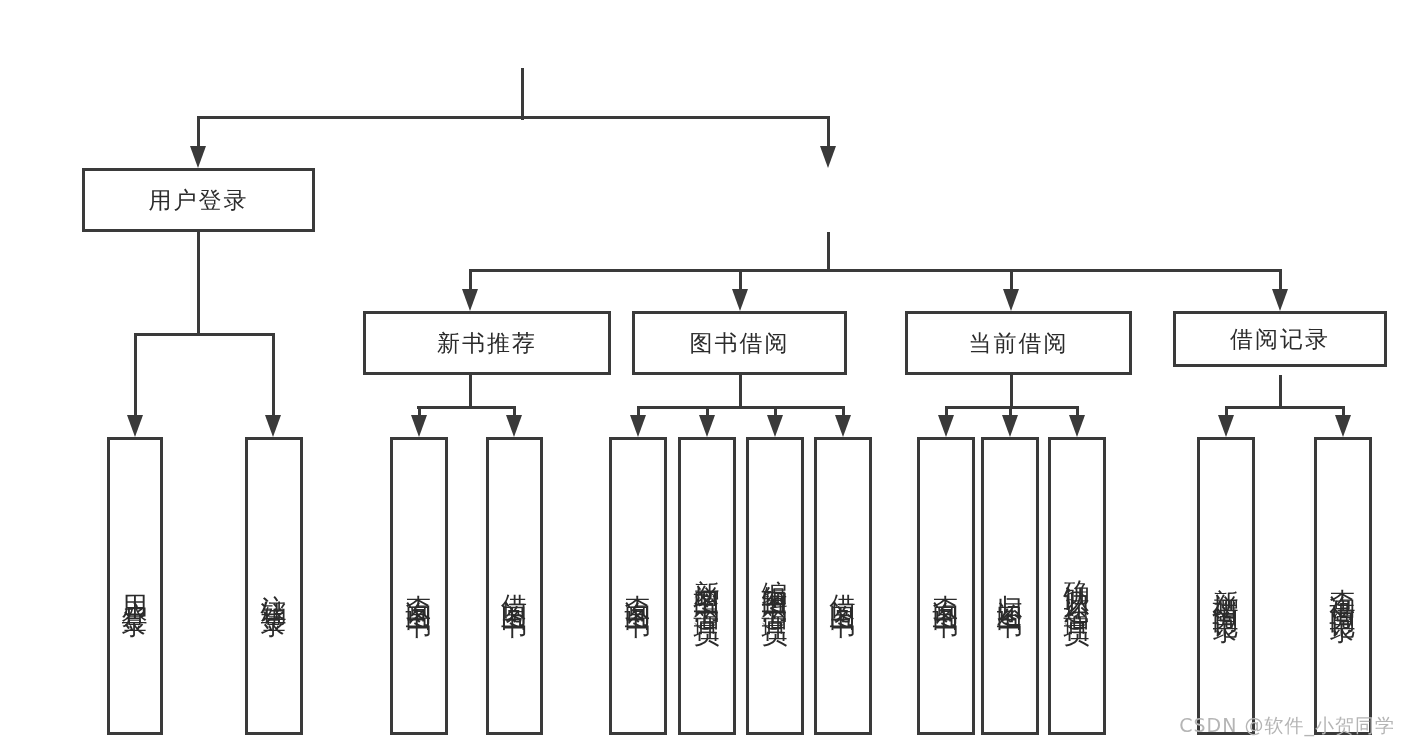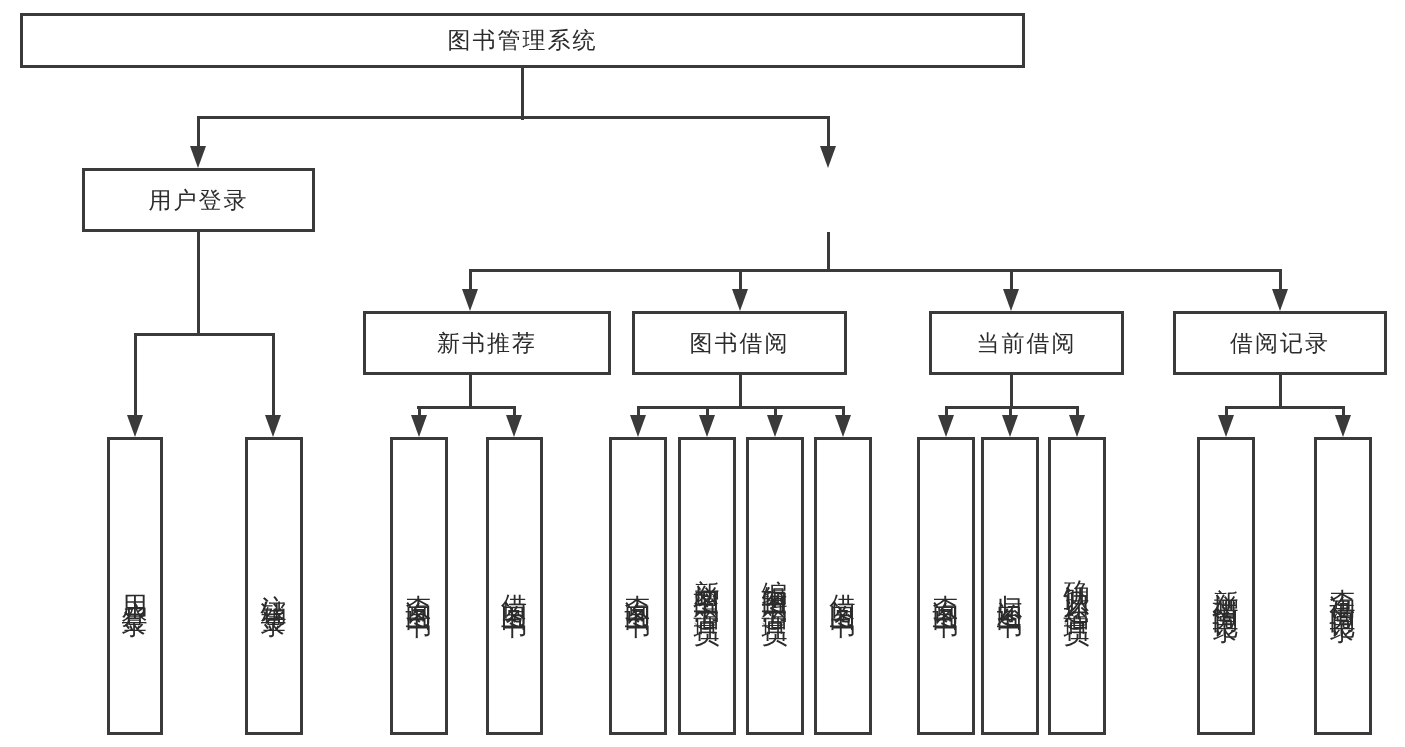--- a/index.html
+++ b/index.html
@@ -54,23 +54,20 @@
     letter-spacing: 1px;
     color: #b5b5b5;
     white-space: nowrap;
   }
 </style>
 </head>
 <body>
 
 <div id="canvas">
 
-  <div class="node" style="left:20px; top:13px; width:1005px; height:55px;">
-    <span>图书管理系统</span>
-  </div>
 
   <div>
     <div class="v" style="left:521px; top:68px; height:52px;"></div>
     <div class="h" style="left:197px; top:116px; width:632px;"></div>
     <div class="v" style="left:197px; top:116px; height:32px;"></div>
     <div class="v" style="left:827px; top:116px; height:32px;"></div>
     <div class="ah" style="left:190px; top:146px;"></div>
     <div class="ah" style="left:820px; top:146px;"></div>
   </div>
 
@@ -99,24 +96,24 @@
     <div class="ah" style="left:1003px; top:289px;"></div>
     <div class="ah" style="left:1272px; top:289px;"></div>
   </div>
 
   <div class="node" style="left:363px; top:311px; width:248px; height:64px;">
     <span>新书推荐</span>
   </div>
   <div class="node" style="left:632px; top:311px; width:215px; height:64px;">
     <span>图书借阅</span>
   </div>
-  <div class="node" style="left:905px; top:311px; width:195px; height:64px;margin-left:24px;">
+  <div class="node" style="left:905px; top:311px; width:227px; height:64px;">
     <span>当前借阅</span>
   </div>
-  <div class="node" style="left:1173px; top:311px; width:214px; height:64px;">
+  <div class="node" style="left:1173px; top:311px; width:214px; height:56px;">
     <span>借阅记录</span>
   </div>
 
   <div>
     <div class="v" style="left:469px; top:375px; height:34px;"></div>
     <div class="h" style="left:417px; top:406px; width:99px;"></div>
     <div class="v" style="left:418px; top:406px; height:12px;"></div>
     <div class="v" style="left:513px; top:406px; height:12px;"></div>
     <div class="ah" style="left:411px; top:415px;"></div>
     <div class="ah" style="left:506px; top:415px;"></div>
@@ -192,14 +189,15 @@
     <span class="vtext">确认归还（管理员）</span>
   </div>
 
   <div class="node leaf" style="left:1197px; top:437px; width:58px; height:298px;">
     <span class="vtext">新增借阅记录</span>
   </div>
   <div class="node leaf" style="left:1314px; top:437px; width:58px; height:298px;">
     <span class="vtext">查询借阅记录</span>
   </div>
 
+  <div class="watermark">CSDN @软件_小贺同学</div>
 
 </div>
 
 </body></html>

